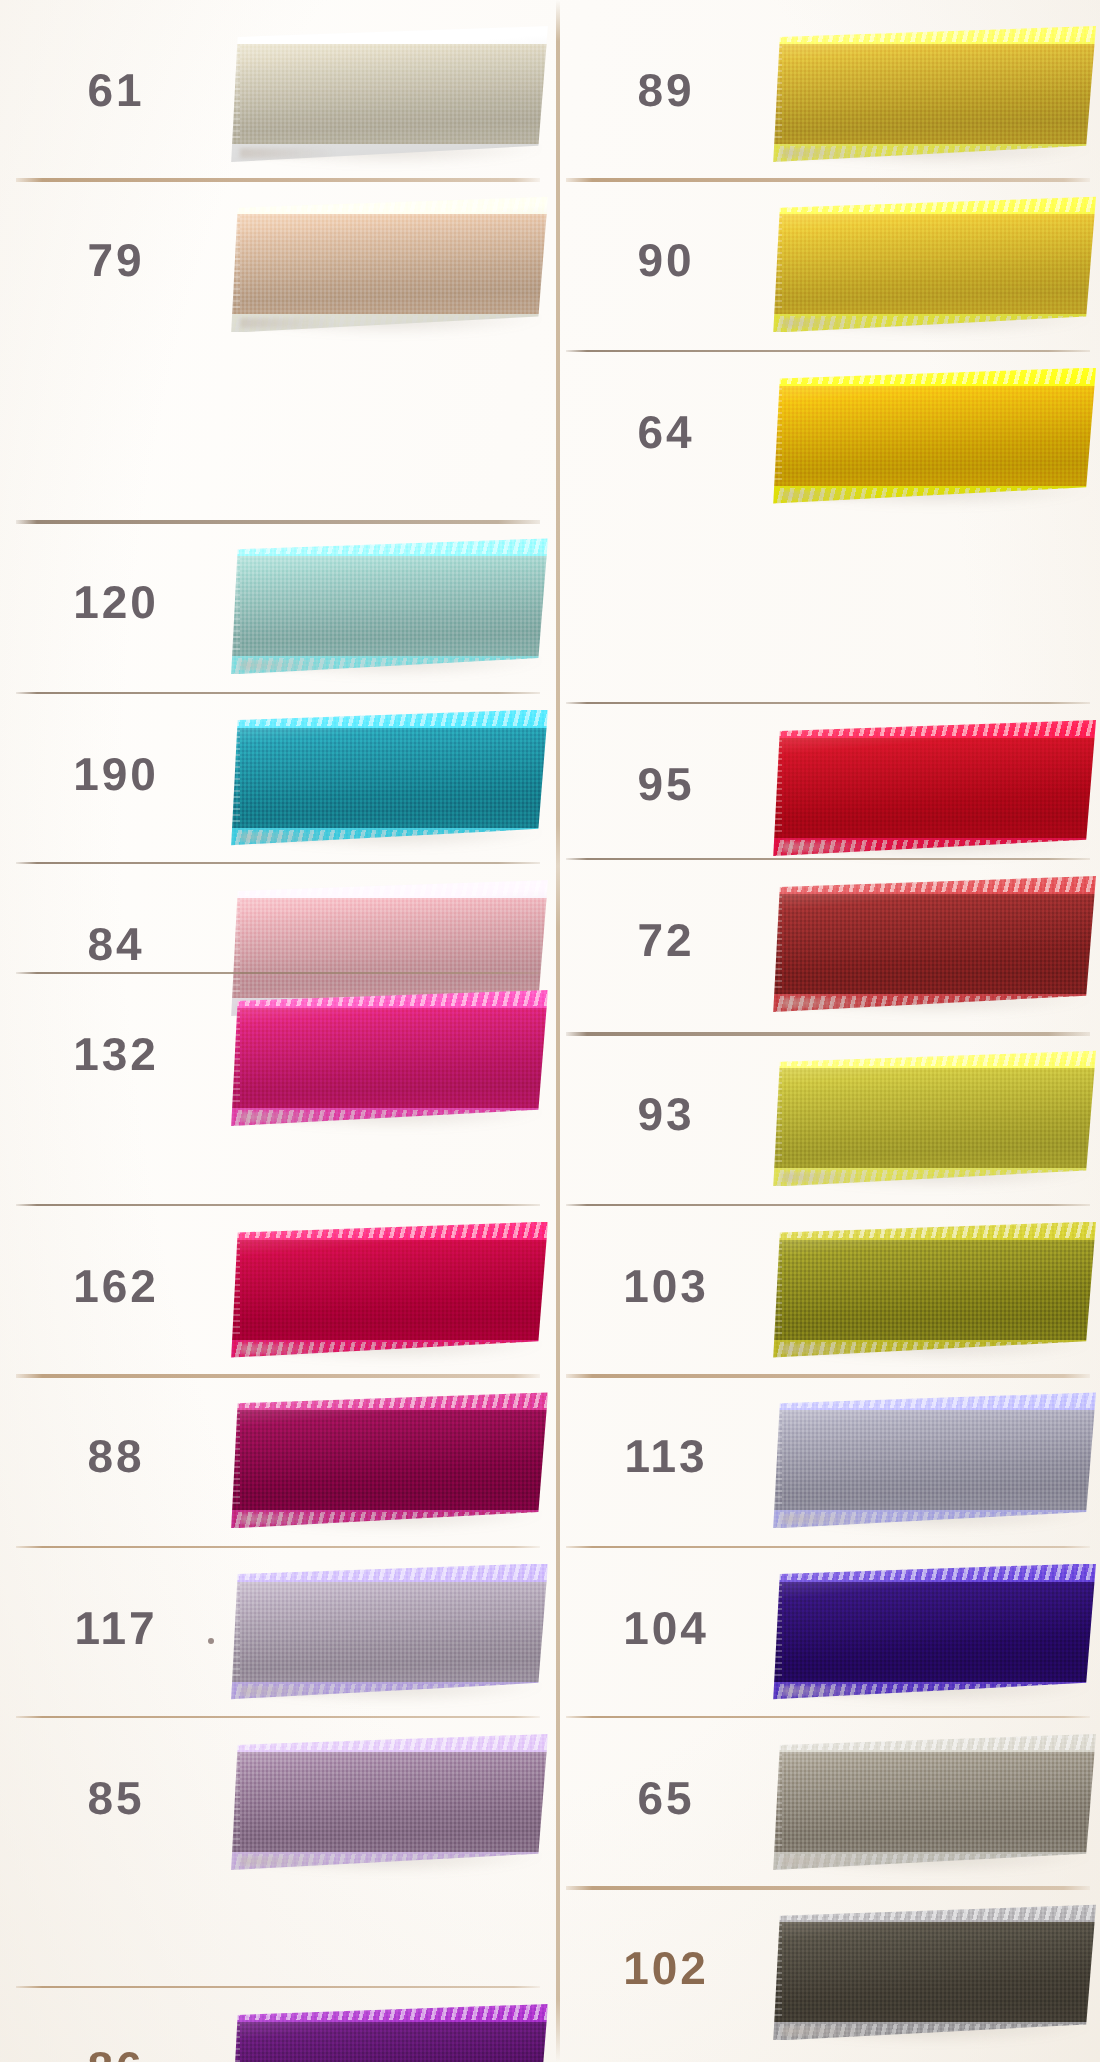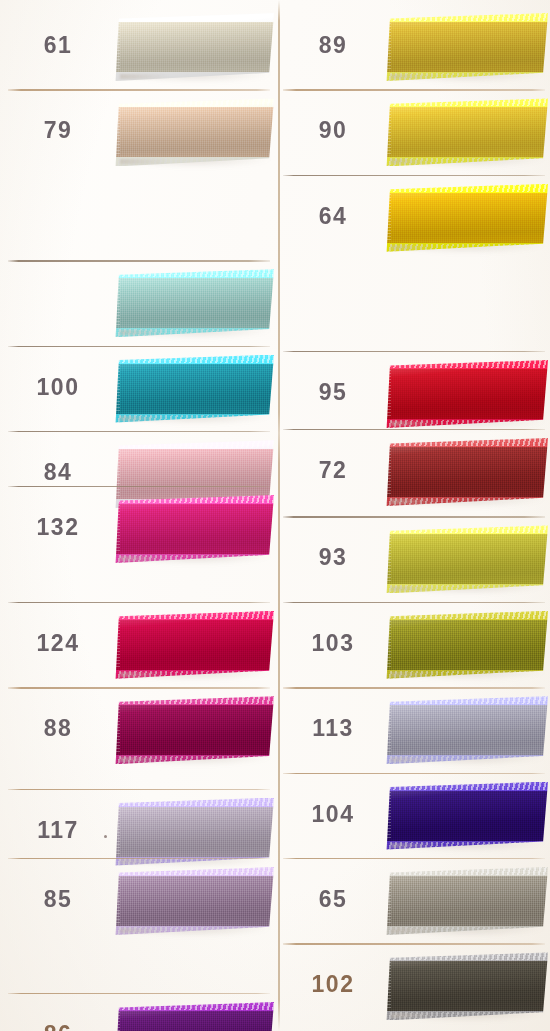--- a/index.html
+++ b/index.html
@@ -236,38 +236,39 @@
               <div class="edge bottom"></div>
               <div class="weave"></div>
               <div class="sheen"></div>
               <div class="fringe"></div>
             </div>
             <div class="bottom-smudge"></div>
           </div>
         </div>
         <div class="row" style="top: 260.2px;">
           <div class="row-divider"></div>
+          <div class="swatch-label">120</div>
           <div class="swatch-wrap" title="pale aqua">
             <div class="swatch-shadow"></div>
             <div class="swatch">
               <div class="body" style="background: linear-gradient(178deg, rgb(175, 231, 223) 0%, rgb(159, 210, 203) 28%, rgb(143, 189, 183) 72%, rgb(162, 214, 207) 100%);"></div>
               <div class="edge-tint top" style="background: rgb(126, 200, 221);"></div>
               <div class="edge-tint bottom" style="background: rgb(126, 200, 221);"></div>
               <div class="edge top"></div>
               <div class="edge bottom"></div>
               <div class="weave"></div>
               <div class="sheen"></div>
               <div class="fringe"></div>
             </div>
             <div class="bottom-smudge"></div>
           </div>
         </div>
         <div class="row" style="top: 345.6px;">
           <div class="row-divider"></div>
-          <div class="swatch-label">100</div>
+          <div class="swatch-label">190</div>
           <div class="swatch-wrap" title="teal">
             <div class="swatch-shadow"></div>
             <div class="swatch">
               <div class="body" style="background: linear-gradient(178deg, rgb(30, 162, 185) 0%, rgb(27, 147, 168) 28%, rgb(24, 132, 151) 72%, rgb(28, 150, 171) 100%);"></div>
               <div class="edge-tint top" style="background: rgb(70, 182, 204);"></div>
               <div class="edge-tint bottom" style="background: rgb(70, 182, 204);"></div>
               <div class="edge top"></div>
               <div class="edge bottom"></div>
               <div class="weave"></div>
               <div class="sheen"></div>
@@ -307,21 +308,21 @@
               <div class="edge bottom"></div>
               <div class="weave"></div>
               <div class="sheen"></div>
               <div class="fringe"></div>
             </div>
             <div class="bottom-smudge"></div>
           </div>
         </div>
         <div class="row" style="top: 601.8px;">
           <div class="row-divider"></div>
-          <div class="swatch-label">124</div>
+          <div class="swatch-label">162</div>
           <div class="swatch-wrap" title="crimson red">
             <div class="swatch-shadow"></div>
             <div class="swatch">
               <div class="body" style="background: linear-gradient(178deg, rgb(219, 0, 66) 0%, rgb(199, 0, 60) 28%, rgb(179, 0, 54) 72%, rgb(203, 0, 61) 100%);"></div>
               <div class="edge-tint top" style="background: rgb(221, 27, 87);"></div>
               <div class="edge-tint bottom" style="background: rgb(221, 27, 87);"></div>
               <div class="edge top"></div>
               <div class="edge bottom"></div>
               <div class="weave"></div>
               <div class="sheen"></div>
@@ -341,21 +342,21 @@
               <div class="edge-tint bottom" style="background: rgb(165, 42, 109);"></div>
               <div class="edge top"></div>
               <div class="edge bottom"></div>
               <div class="weave"></div>
               <div class="sheen"></div>
               <div class="fringe"></div>
             </div>
             <div class="bottom-smudge"></div>
           </div>
         </div>
-        <div class="row" style="top: 772.6px; margin-top: 16px;">
+        <div class="row" style="top: 772.6px;">
           <div class="row-divider warm"></div>
           <div class="swatch-label dot">117</div>
           <div class="swatch-wrap" title="pale lavender grey">
             <div class="swatch-shadow"></div>
             <div class="swatch">
               <div class="body" style="background: linear-gradient(178deg, rgb(200, 186, 206) 0%, rgb(182, 169, 187) 28%, rgb(164, 152, 168) 72%, rgb(186, 172, 191) 100%);"></div>
               <div class="edge-tint top" style="background: rgb(162, 147, 196);"></div>
               <div class="edge-tint bottom" style="background: rgb(162, 147, 196);"></div>
               <div class="edge top"></div>
               <div class="edge bottom"></div>

